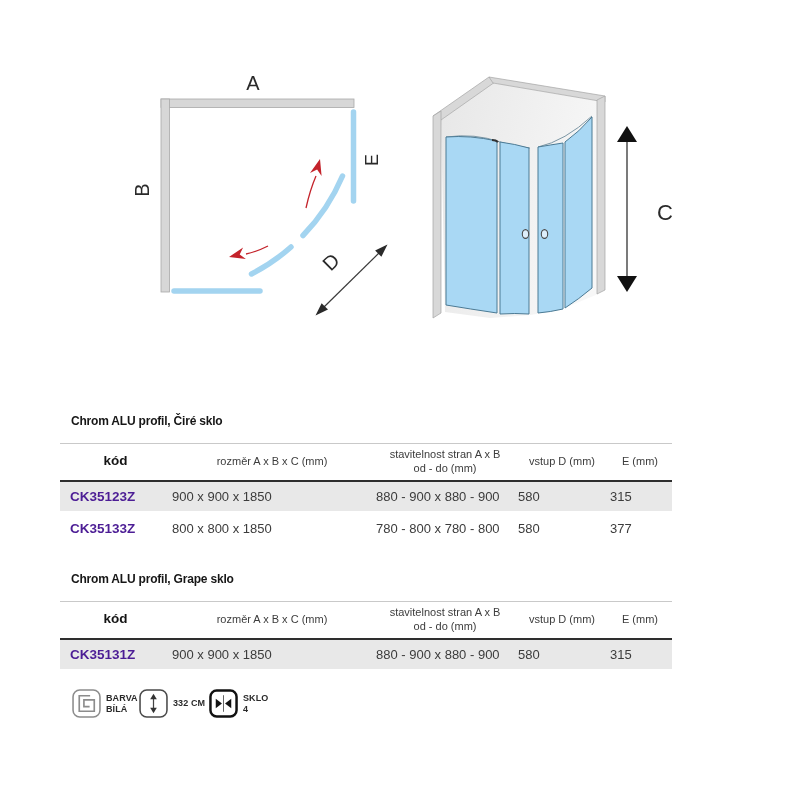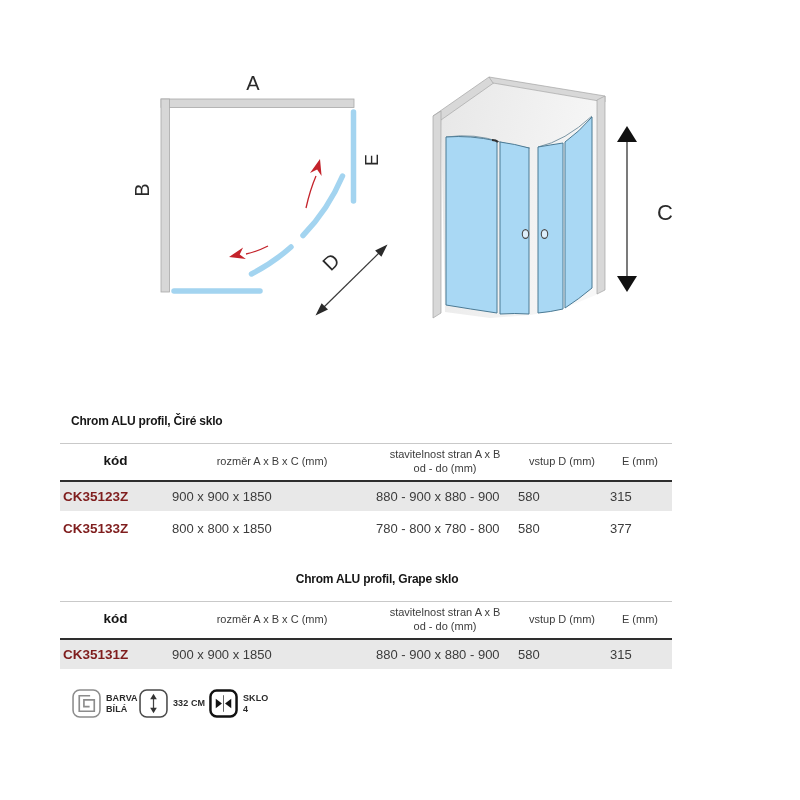--- a/index.html
+++ b/index.html
@@ -8,21 +8,21 @@
     font-family:"Liberation Sans", sans-serif;overflow:hidden;
   }
   .abs{position:absolute;}
 
   
   .tbl-title{
     position:absolute;left:61px;width:612px;
     font-size:12px;font-weight:bold;color:#161616;letter-spacing:-0.2px;margin-left:10px;
   }
   #title-1{top:414px;}
-  #title-2{top:572px;text-align:center;}
+  #title-2{top:572px;}
 
   table.spec{
     position:absolute;left:60px;width:612px;
     border-collapse:collapse;table-layout:fixed;
   }
   #table-1{top:443px;}
   #table-2{top:601px;}
 
   table.spec thead tr{
     border-top:1px solid #c9c9c9;
@@ -35,21 +35,21 @@
   }
   table.spec th.kod-h{
     text-align:center;font-size:13.5px;font-weight:bold;color:#141414;padding-left:3px;
   }
   table.spec tbody tr{border-bottom:3px solid #ffffff;}
   table.spec tbody tr.gray{background:#e8e8e8;}
   table.spec td{
     font-size:13px;color:#3c3c3c;padding:7px 2px;
   }
   table.spec td.kod{
-    text-align:left;font-weight:bold;color:#7f1d1d;font-size:13.5px;padding-left:3px;
+    text-align:left;font-weight:bold;color:#4c1d95;font-size:13.5px;padding-left:10px;
   }
 
   
   #legend{position:absolute;left:0;top:689px;width:800px;height:34px;}
   .legend-item{position:absolute;top:0;display:flex;align-items:center;gap:5px;}
   #legend-item-1{left:64px;margin-left:8px;}
   #legend-item-2{left:139px;}
   #legend-item-3{left:209px;justify-content:flex-end;}
   .legend-label{
     font-size:9px;font-weight:bold;color:#2a2a2a;line-height:1.2;

